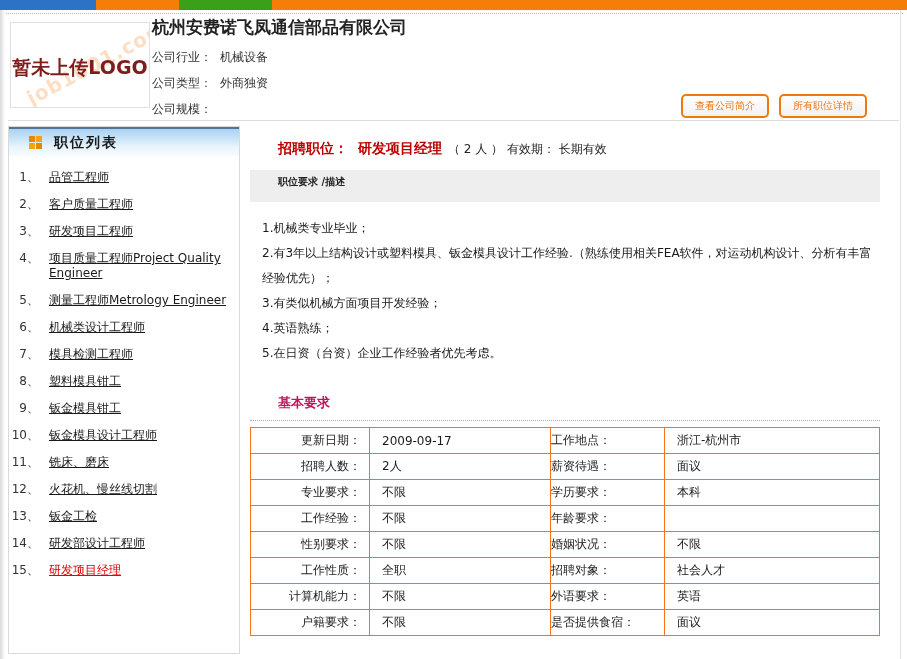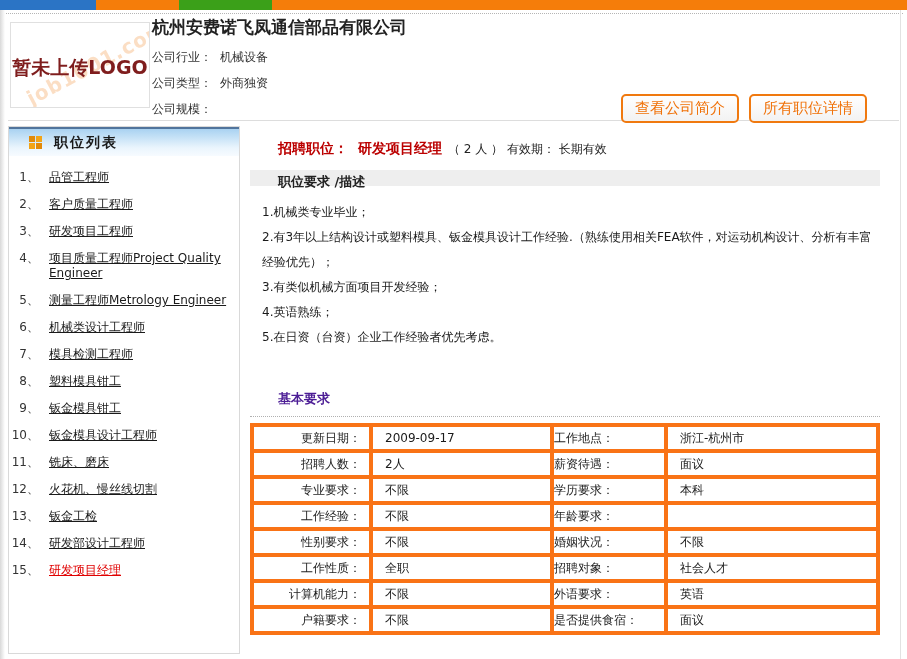--- a/index.html
+++ b/index.html
@@ -26,21 +26,21 @@
                     font-size:20px; font-weight:bold; color:rgba(242,146,60,0.30); letter-spacing:1px; }
   .logo-text { position:absolute; left:0; right:0; top:32px; text-align:center;
                font-size:19px; font-weight:bold; color:#7f1d1d; }
   .company-name { position:absolute; left:152px; top:2px; font-size:17px; font-weight:bold; color:#222; }
   .company-fields { position:absolute; left:152px; top:30px; }
   .company-field { height:26px; line-height:26px; }
   .company-field .lbl { color:#333; margin-right:8px; }
   .company-field .val { color:#333; }
   .header-buttons { position:absolute; right:40px; top:80px; display:flex; gap:10px; }
   .btn { display:inline-block; border:2px solid #f0790f; border-radius:5px;
-         background:linear-gradient(#ffffff,#f2f2f2); padding:3px 12px; font-size:15px;
+         background:linear-gradient(#ffffff,#f2f2f2); padding:3px 12px; font-size:10px;
          cursor:pointer; white-space:nowrap; }
   .btn.orange-text { color:#f0720a; }
   .btn.dark-text   { color:#1a1a1a; font-weight:bold; letter-spacing:3px; }
   .header-sep { border-bottom:1px solid #ddd; margin:0 8px; }
 
   
   .layout { display:flex; align-items:flex-start; padding:5px 0 0 8px; }
 
   
   .sidebar { width:232px; min-height:528px; border:1px solid #d9d9d9; background:#fff; }
@@ -58,28 +58,28 @@
   .job-list .num { width:40px; text-align:right; padding-right:10px; flex:none; color:#333; }
   .job-list .jl  { flex:1; color:#1a1a1a;text-decoration:underline; }
   .job-list li.active .jl { color:#e00000; }
 
   
   .main { width:630px; margin-left:10px; }
   .job-head { padding:14px 0 12px 28px; }
   .job-head .red { color:#bb0000; font-weight:bold; font-size:14px; }
   .job-head .jtitle { margin-left:10px; margin-right:6px; }
   .job-head .plain { color:#222; font-size:12px; }
-  .section-bar { background:#eeeeee; height:16px; line-height:24px; padding-left:28px;
-                 font-size:13px; font-weight:bold; color:#222; }
+  .section-bar { background:#eeeeee; height:32px; line-height:24px; padding-left:28px;
+                 font-size:10px; font-weight:bold; color:#222; }
   .desc { padding:14px 8px 6px 12px; }
   .desc p { line-height:25px; color:#1a1a1a; }
-  .basic-head { margin-top:28px; padding:6px 0 8px 28px; font-size:13px; font-weight:bold;
-                color:#4c1d95; border-bottom:1px dotted #b0b0b0; }
+  .basic-head { margin-top:16px; padding:6px 0 8px 28px; font-size:13px; font-weight:bold;
+                color:#be185d; border-bottom:1px dotted #b0b0b0; }
   table.basic { width:630px; border-collapse:collapse; margin-top:6px; table-layout:fixed; }
-  table.basic td { border:4px solid #f97316; height:26px; font-size:12px; }
+  table.basic td { border:1px solid #f97316; height:26px; font-size:12px; }
   td.tl { width:119px; text-align:right; padding-right:8px; color:#222; }
   td.tv1 { width:181px; padding-left:12px; color:#1a1a1a; }
   td.tl2 { width:114px; text-align:left; padding-right:8px; color:#222; }
   td.tv2 { padding-left:12px; color:#1a1a1a; }
   .actions { margin-top:30px; display:flex; justify-content:center; gap:14px; }
 </style>
 </head>
 <body>
 
 <div class="page">

